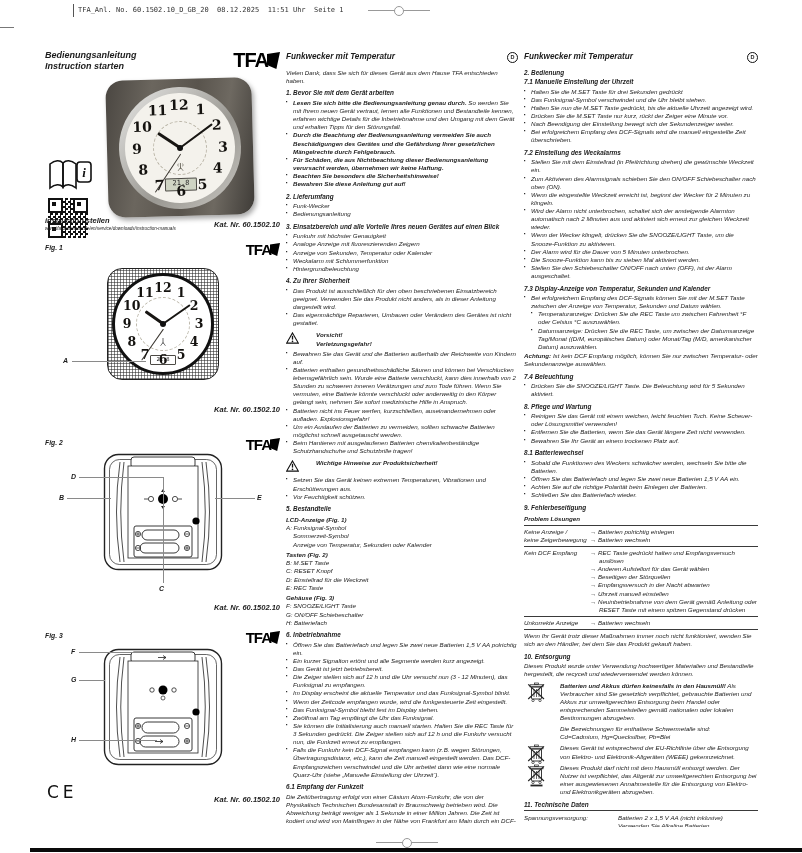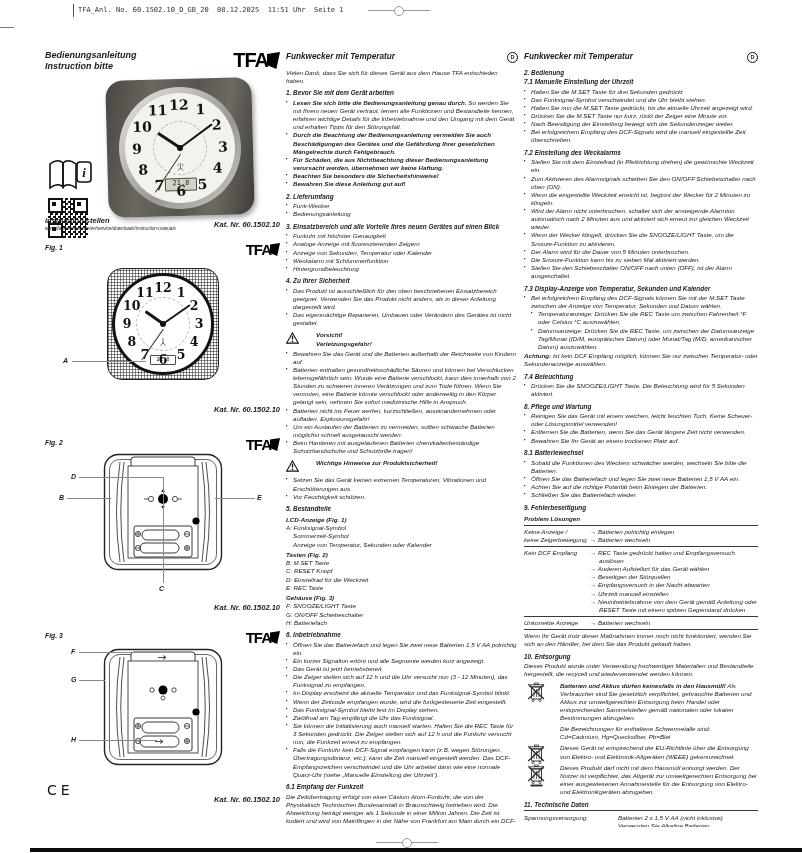--- a/index.html
+++ b/index.html
@@ -74,21 +74,21 @@
       background:#fff;border:3px solid #111;}
   .fig1-dial .hand.hour{height:22px;margin-top:-22px;}
   .fig1-dial .hand.minute{height:33px;margin-top:-33px;}
   .fig1-dial .hand.second{height:38px;margin-top:-33px;}
   .fig1-dial .lcd{bottom:7px;width:24px;height:8px;font-size:5.5px;line-height:6px;background:#fff;border-width:1px;}
   .callout{position:absolute;font-size:7px;font-weight:bold;}
   .cline{position:absolute;height:1px;background:#8a8a8a;}
   .cline.v{width:1px;height:auto;}
   .back-svg{position:absolute;left:58px;top:16px;}
   #fig3 .back-svg{top:18px;}
-  .ce-mark{position:absolute;left:2px;top:152px;font-size:14px;font-style:normal;letter-spacing:4px;
+  .ce-mark{position:absolute;left:2px;top:152px;font-size:17px;font-style:normal;letter-spacing:4px;
       font-family:"DejaVu Sans",sans-serif;color:#111;}
   
   .txt-col{position:absolute;top:52px;font-style:italic;font-size:6.2px;line-height:1.31;overflow:hidden;}
   #mid-col{left:286px;width:232px;height:775px;}
   #right-col{left:524px;width:234px;height:775px;}
   .col-title-row{position:relative;margin-bottom:6px;padding-right:14px;}
   .col-title{font-size:8.2px;font-weight:bold;}
   .lang-badge{position:absolute;right:0;top:0;width:9px;height:9px;border:1px solid #111;border-radius:50%;
       font-size:5.5px;font-weight:bold;font-style:normal;text-align:center;line-height:9px;}
   .sec-h{font-weight:bold;font-size:6.4px;margin:4.5px 0 1px;}
@@ -127,21 +127,21 @@
     </div>
   <div class="reg-mark" id="reg-bottom">
       <span class="ln"></span>
       <span class="ci"></span>
     </div>
   <div class="bottom-bar"></div>
 
   <div class="left-col">
     <div class="lc-titles">
       <div>Bedienungsanleitung</div>
-      <div>Instruction bitte</div>
+      <div>Instruction starten</div>
     </div>
     <span class="tfa-logo lg logo-top">
         <span class="tfa-t">TFA</span>
         <span class="tfa-flag"></span>
       </span>
 
     <div class="clock-photo">
       <div class="bezel">
         <div class="dial" id="photo-dial">
           <div class="inner-ring"></div>

